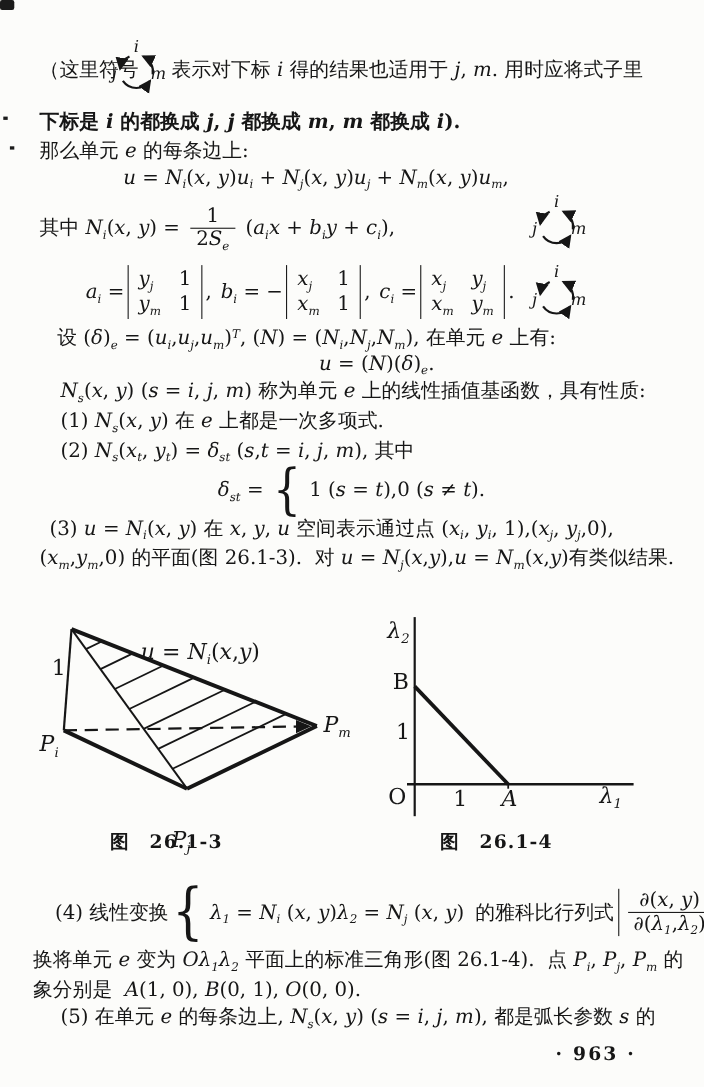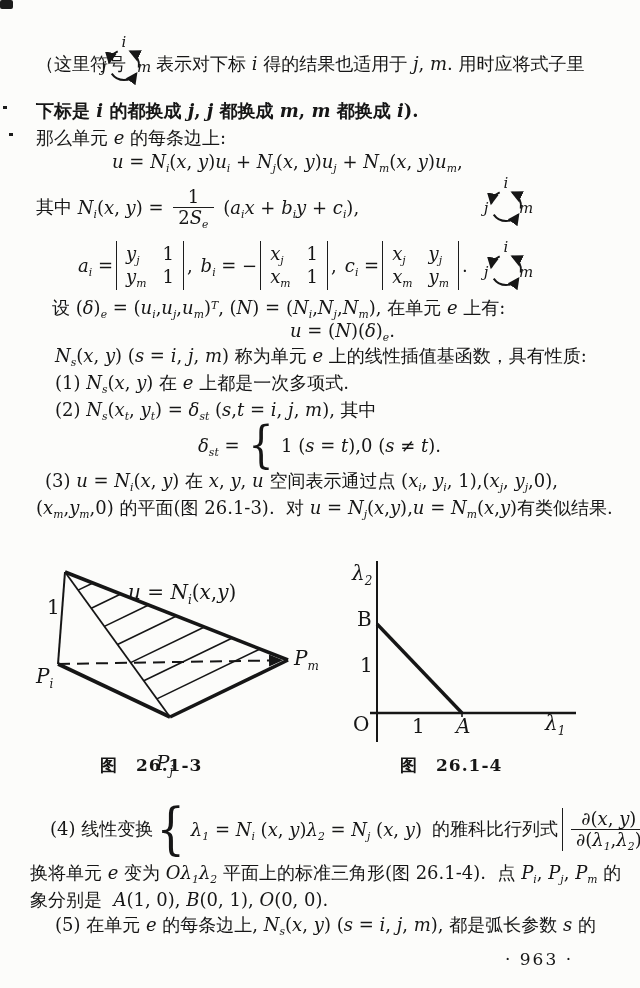--- a/index.html
+++ b/index.html
@@ -220,15 +220,15 @@
         <span class="den"><span class="rm">∂(</span><span class="it">λ</span><sub>1</sub><span class="rm">,</span><span class="it">λ</span><sub>2</sub><span class="rm">)</span></span>
       </span>
     </span>
     <span><span class="rm"> = 2</span><span class="it">S</span><sub>e</sub><span class="rm">, 此变</span></span>
   </div>
   <div class="line" style="left:30px;top:861px;"><span class="rm">换将单元 </span><span class="it">e</span><span class="rm"> 变为 </span><span class="it">O</span><span class="it">λ</span><sub>1</sub><span class="it">λ</span><sub>2</sub><span class="rm"> 平面上的标准三角形(图 26.1-4).  点 </span><span class="it">P</span><sub>i</sub><span class="rm">, </span><span class="it">P</span><sub>j</sub><span class="rm">, </span><span class="it">P</span><sub>m</sub><span class="rm"> 的</span></div>
   <div class="line" style="left:30px;top:888px;"><span class="rm">象分别是  </span><span class="it">A</span><span class="rm">(1, 0), </span><span class="it">B</span><span class="rm">(0, 1), </span><span class="it">O</span><span class="rm">(0, 0).</span></div>
 
   <div class="line" style="left:55px;top:913px;"><span class="rm">(5) 在单元 </span><span class="it">e</span><span class="rm"> 的每条边上, </span><span class="it">N</span><sub>s</sub><span class="rm">(</span><span class="it">x</span><span class="rm">, </span><span class="it">y</span><span class="rm">) (</span><span class="it">s</span><span class="rm"> = </span><span class="it">i</span><span class="rm">, </span><span class="it">j</span><span class="rm">, </span><span class="it">m</span><span class="rm">), 都是弧长参数 </span><span class="it">s</span><span class="rm"> 的</span></div>
 
-  <div class="line" style="left:505px;top:947px;font-size:17px;font-weight:normal;letter-spacing:2px;">· 963 ·</div>
+  <div class="line" style="left:505px;top:947px;font-size:17px;font-weight:bold;letter-spacing:2px;">· 963 ·</div>
 
 </div>
 
 </body></html>

